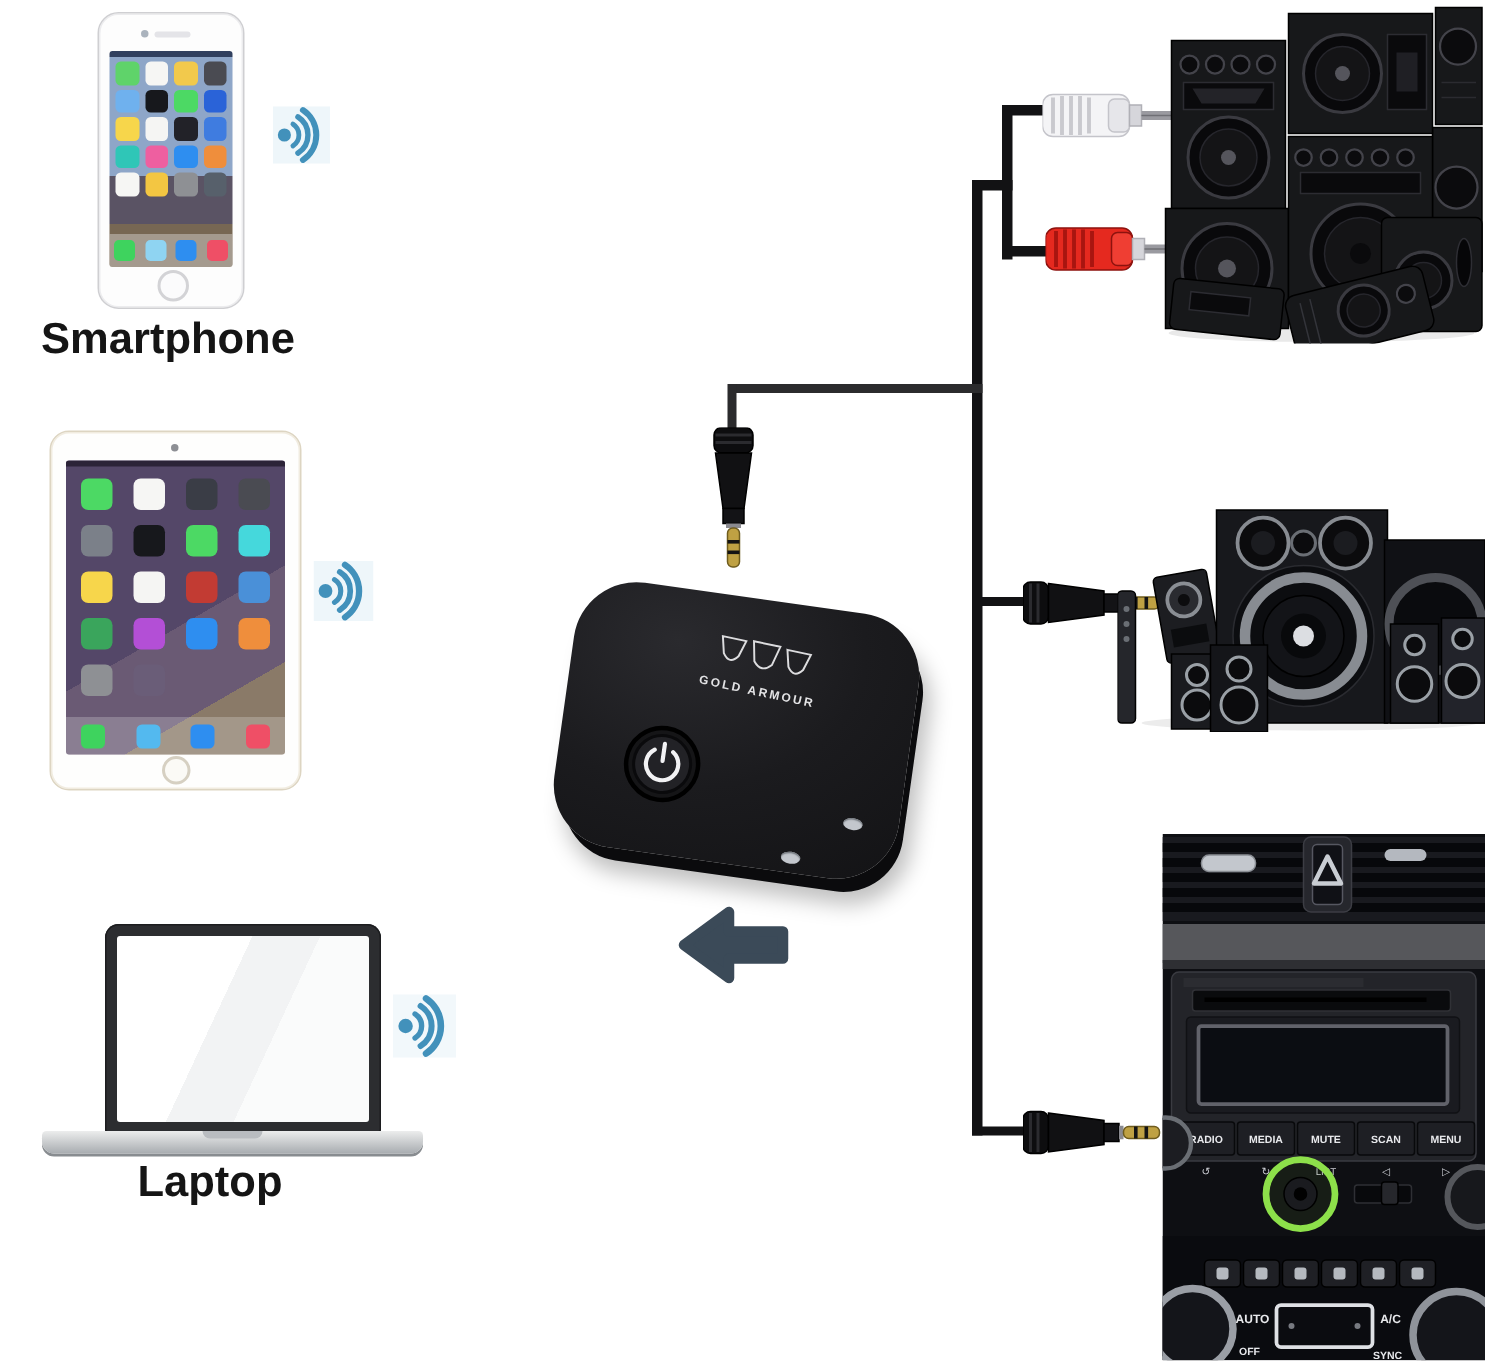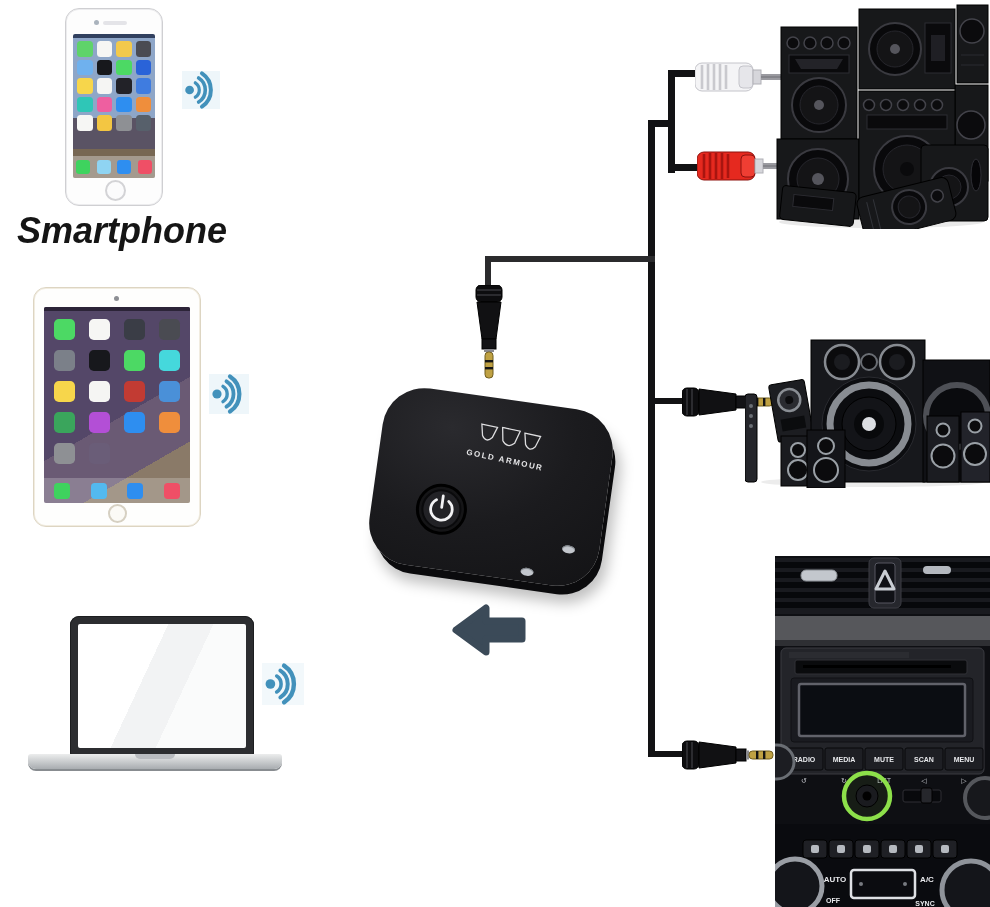--- a/index.html
+++ b/index.html
@@ -1,21 +1,21 @@
 <!DOCTYPE html>
 <html style="--sig: #4291bb; --arrow: #3b4a58; --auxring: #8de04a; --rcared: #e5291f; --gold: #bfa143;"><head>
 <meta charset="utf-8">
 <style>
   html,body{margin:0;padding:0;background:#fff;}
   .cv{position:relative;width:990px;height:907px;background:#fff;overflow:hidden;
       font-family:"Liberation Sans",sans-serif;}
   .abs{position:absolute;}
 
   
-  .devlabel{position:absolute;width:190px;text-align:center;font-size:36px;font-weight:800;color:#151515;font-style:italic;}
+  .devlabel{position:absolute;width:190px;text-align:center;font-size:29px;font-weight:800;color:#151515;}
 
   
   .sig{position:absolute;color:var(--sig,#4291bb);}
   .sig .arc{fill:none;stroke:currentColor;stroke-linecap:round;}
 
   
   .phone{position:absolute;left:65px;top:8px;width:96px;height:196px;background:#fdfdfd;
          border:1px solid #cfcfd2;border-radius:14px;box-shadow:inset 0 0 0 1px #ececee;}
   .phone .cam{position:absolute;left:28px;top:11px;width:5px;height:5px;border-radius:50%;background:#aab3bd;}
   .phone .slit{position:absolute;left:37px;top:12px;width:24px;height:4px;border-radius:2px;background:#e4e4e8;}
@@ -180,20 +180,21 @@
   </div>
 
   <svg class="sig" style="left:262px;top:660px;" width="42" height="48" viewBox="0 0 40 44">
     <rect x="0" y="2" width="40" height="40" fill="#f2f8fb"></rect>
     <circle cx="8" cy="22" r="4.6" fill="currentColor"></circle>
     <path class="arc" stroke-width="3.4" d="M14 14.4 A9 9 0 0 1 14 29.6"></path>
     <path class="arc" stroke-width="3.8" d="M17.5 9.3 A15 15 0 0 1 17.5 34.7"></path>
     <path class="arc" stroke-width="4.2" d="M21 4.5 A21 21 0 0 1 21 39.5"></path>
   </svg>
 
+  <div class="devlabel" style="left:45px;top:772px;">Laptop</div>
 
   <div class="wire" style="left:648px;top:120px;width:7px;height:637px;"></div>
   <div class="wire" style="left:648px;top:120px;width:27px;height:7px;"></div>
   <div class="wire" style="left:668px;top:70px;width:7px;height:103px;"></div>
   <div class="wire" style="left:668px;top:70px;width:34px;height:7px;"></div>
   <div class="wire" style="left:668px;top:164px;width:38px;height:7px;"></div>
   <div class="wire gray" style="left:488px;top:256px;width:167px;height:6px;"></div>
   <div class="wire gray" style="left:485px;top:256px;width:6px;height:36px;"></div>
   <div class="wire" style="left:648px;top:398px;width:40px;height:6px;"></div>
   <div class="wire" style="left:648px;top:751px;width:40px;height:6px;"></div>

